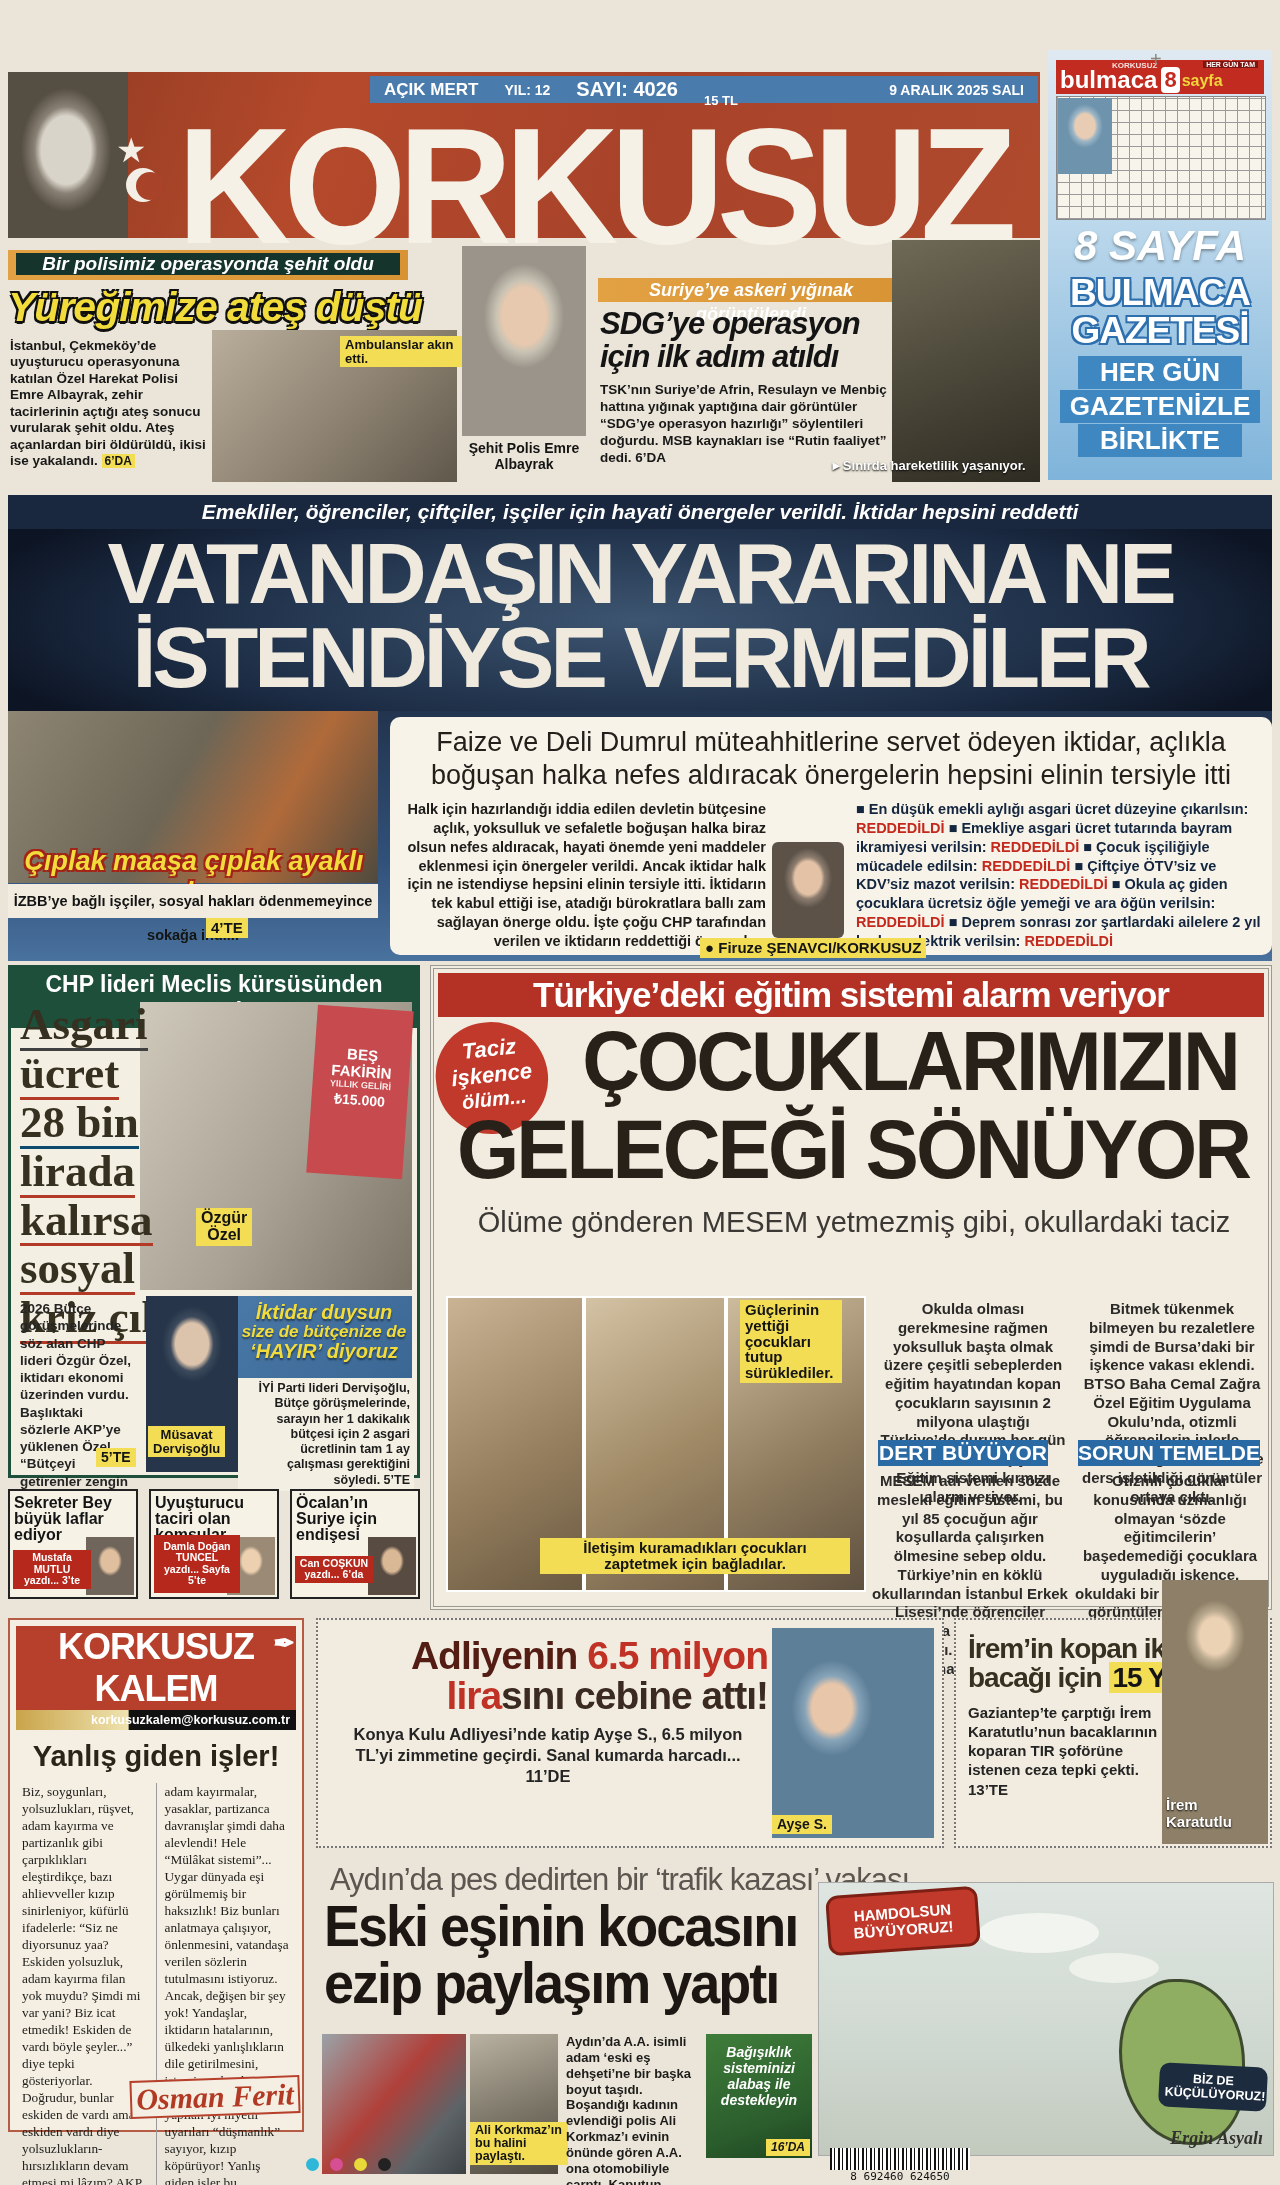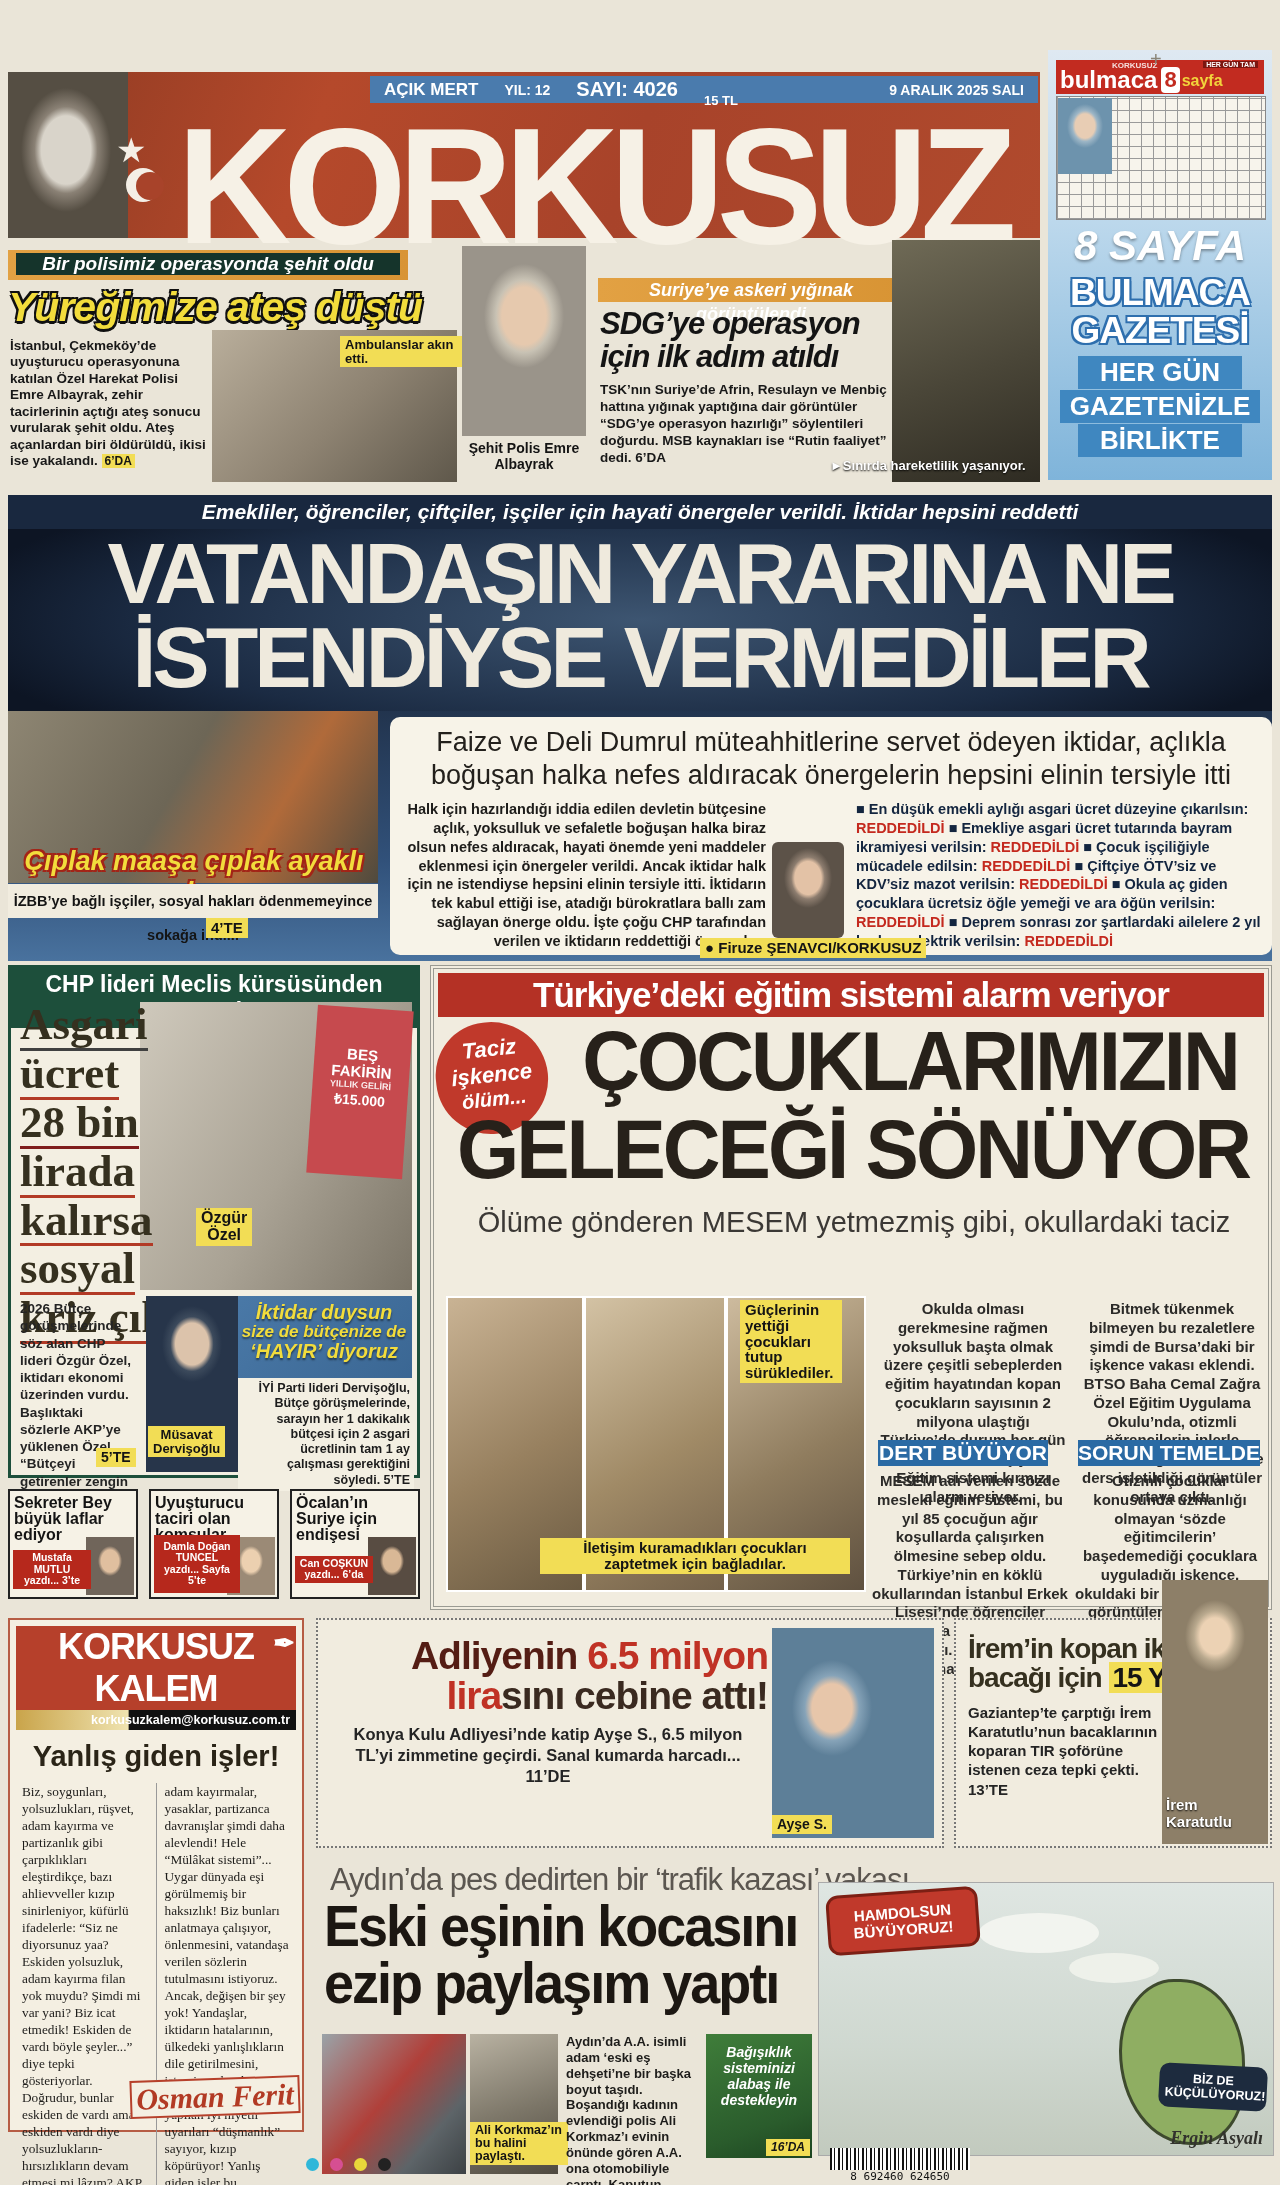--- a/index.html
+++ b/index.html
@@ -115,21 +115,21 @@
   <div class="abs photo" style="left:140px;top:1002px;width:272px;height:288px;background:linear-gradient(120deg,#cfc9bc,#a9a294 55%,#7b7466);"></div>
   <div class="abs" style="left:312px;top:1008px;width:96px;height:168px;background:#c64a4e;transform:rotate(4deg);color:#fff;text-align:center;font-weight:bold;">
     <p style="font-size:15px;margin-top:38px;">BEŞ</p>
     <p style="font-size:15px;">FAKİRİN</p>
     <p style="font-size:9px;opacity:.9;">YILLIK GELİRİ</p>
     <p style="font-size:14px;">₺15.000</p>
   </div>
   <div class="abs serif" style="left:20px;top:1002px;width:150px;font-weight:bold;color:#35301f;font-size:45px;line-height:1.02;">
     <p style="border-bottom:3px solid #404040;display:inline-block;">Asgari</p>
     <p style="border-bottom:3px solid #b23a26;display:inline-block;">ücret</p>
-    <p style="border-bottom:3px solid #7f1d1d;display:inline-block;">28 bin</p>
+    <p style="border-bottom:3px solid #0c4a6e;display:inline-block;">28 bin</p>
     <p style="border-bottom:3px solid #b23a26;display:inline-block;">lirada</p>
     <p style="border-bottom:3px solid #b23a26;display:inline-block;">kalırsa</p>
     <p style="border-bottom:3px solid #b23a26;display:inline-block;">sosyal</p>
     <p style="border-bottom:3px solid #b23a26;display:inline-block;white-space:nowrap;">kriz çıkar</p>
   </div>
   <div class="abs ylabel" style="left:196px;top:1208px;text-align:center;font-size:16px;">
     <p>Özgür</p>
     <p>Özel</p>
   </div>
   <div class="abs" style="left:20px;top:1300px;width:116px;font-size:13.5px;font-weight:bold;color:#242424;line-height:1.28;">2026 Bütçe görüşmelerinde söz alan CHP lideri Özgür Özel, iktidarı ekonomi üzerinden vurdu. Başlıktaki sözlerle AKP’ye yüklenen Özel, “Bütçeyi getirenler zengin taraftır” dedi.</div>

